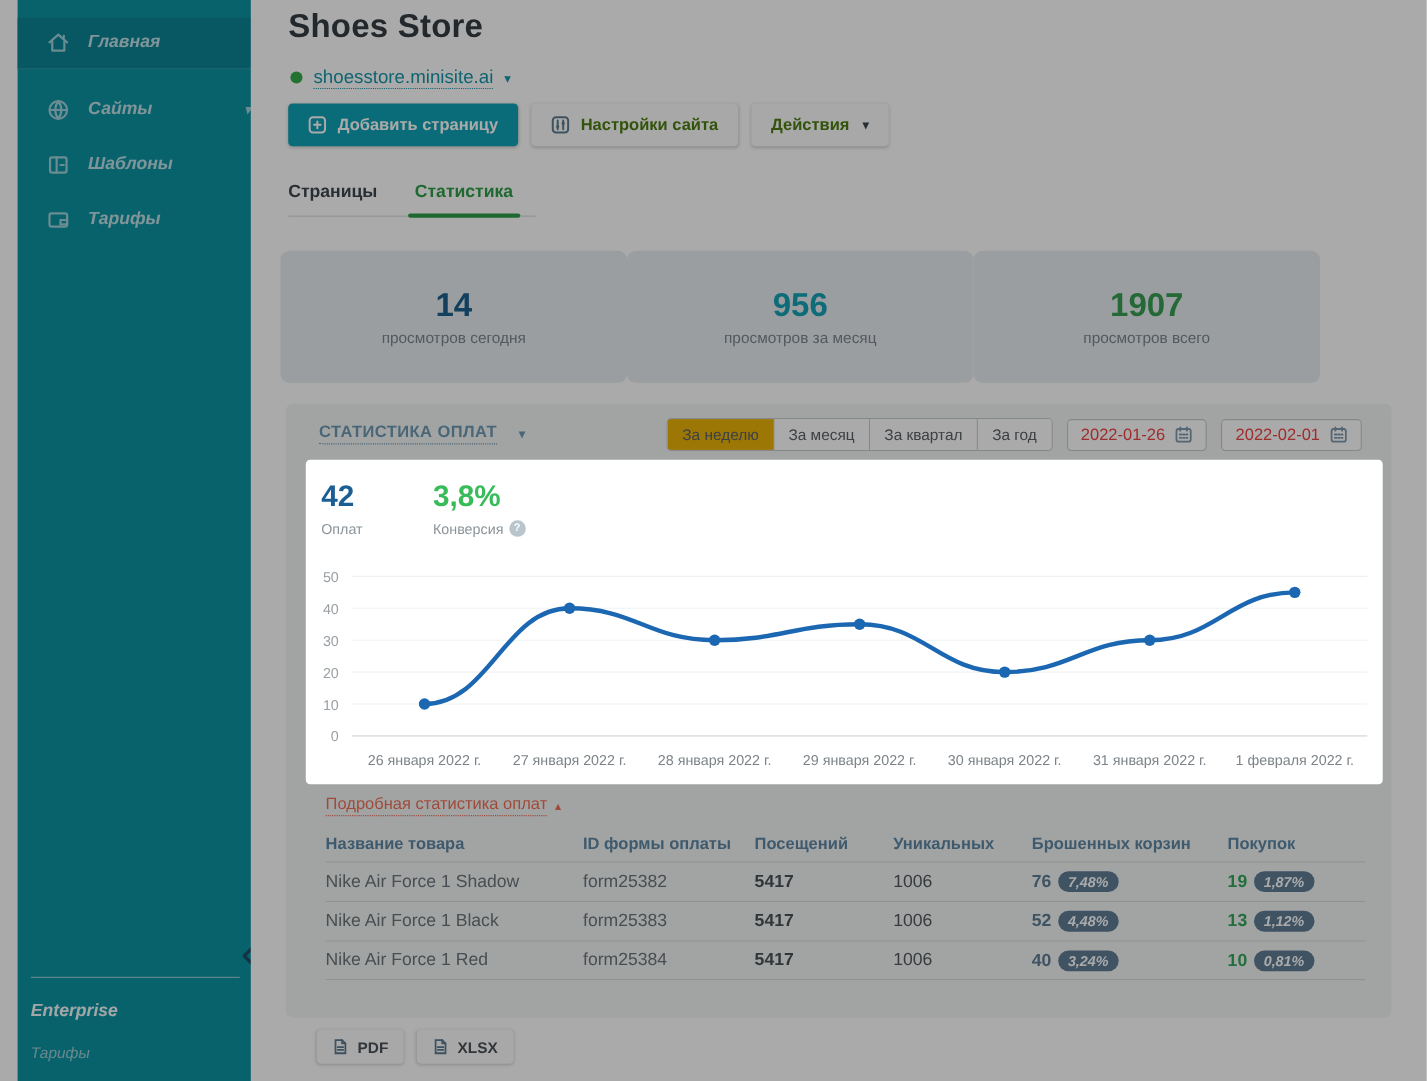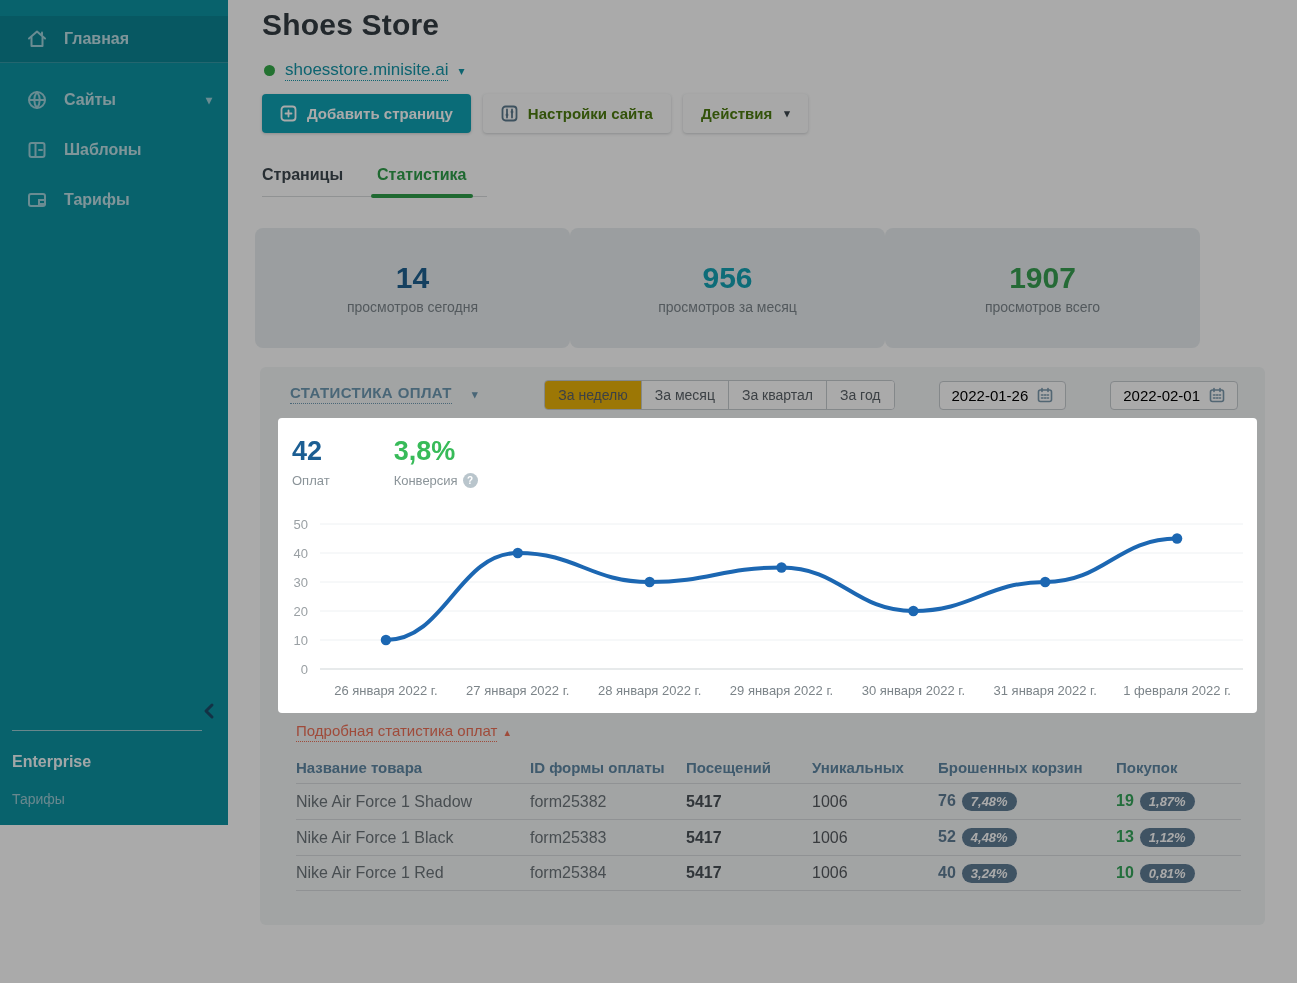--- a/index.html
+++ b/index.html
@@ -1,21 +1,21 @@
 <!DOCTYPE html>
 <html><head>
 <meta charset="utf-8">
 <style>
   * { margin:0; padding:0; box-sizing:border-box; }
   html,body { width:1297px; height:983px; overflow:hidden; }
   body { font-family:"Liberation Sans", sans-serif; background:#fff; position:relative; }
   #app { position:absolute; inset:0; width:1297px; height:983px; background:#fff; }
 
   
-  .sidebar { position:absolute; left:0; top:0; width:228px; height:825px; background:#0d93a3; }
+  .sidebar { position:absolute; left:16px; top:0; width:228px; height:983px; background:#0d93a3;font-style:italic; }
   .nav-item { position:relative; display:flex; align-items:center; gap:16px; height:50px; padding:0 0 0 26px;
               color:#bfe0e6; font-size:16px; font-weight:700; cursor:pointer; }
   .nav-item .ic { width:22px; height:22px; color:#9fd2db; flex:0 0 22px; }
   .nav-item.active { background:#0b8494; height:47px; border-bottom:1px solid rgba(255,255,255,0.18); }
   .nav-item .caret { position:absolute; right:16px; color:#9fd2db; font-size:12px; }
   .caret::after { content:"▾"; }
   .caret-up::after { content:"▴"; }
   .sidebar-bottom { position:absolute; left:0; bottom:0; width:228px; padding:0 0 18px 12px; }
   .collapse-chevron { position:absolute; right:10px; top:-28px; width:18px; height:18px; color:#1d4b68; cursor:pointer; }
   .plan-divider { width:190px; height:1px; background:#9ccbd3; margin-bottom:22px; }
@@ -58,21 +58,21 @@
                 color:#6e9ab3; font-size:15px; font-weight:700; letter-spacing:.4px; cursor:pointer; }
   .panel-head .t { border-bottom:1px dotted #6e9ab3; padding-bottom:2px; }
   .panel-head .caret { font-size:11px; }
   .controls { position:absolute; right:27px; top:13px; display:flex; gap:13px; align-items:center; }
   .segmented { display:flex; border:1px solid #c7ccd0; border-radius:4px; overflow:hidden; background:#fff; }
   .seg-btn { padding:6px 13px; font-size:14px; color:#5b6268; background:#fff; border:none; border-right:1px solid #c7ccd0;
              cursor:pointer; font-family:inherit; }
   .seg-btn:last-child { border-right:none; }
   .seg-btn.active { background:#eab308; }
   .date-input { display:flex; align-items:center; gap:9px; background:#fff; border:1px solid #c7ccd0; border-radius:4px;
-                padding:5px 12px; font-size:15px; color:#000000; cursor:pointer;margin-left:31px; }
+                padding:5px 12px; font-size:15px; color:#ef4444; cursor:pointer; }
   .date-input .cic { width:16px; height:16px; color:#7b99ad; }
 
   
   .chart-card { position:absolute; left:278px; top:418px; width:979px; height:295px; background:#fff; border-radius:4px; }
   .chart-stats { position:absolute; left:14px; top:18px; display:flex; gap:64px; }
   .cs-value { font-size:27px; font-weight:800; }
   .cs-value.blue { color:#1b5e93; }
   .cs-value.green { color:#38bb59; }
   .cs-label { font-size:13px; color:#8b9499; margin-top:6px; display:flex; align-items:center; gap:5px; }
   .help-icon { width:15px; height:15px; border-radius:50%; background:#b9c5cc; color:#fff; font-size:10px; font-weight:700;
@@ -338,16 +338,38 @@
       <div>
         <div class="cs-value green">3,8%</div>
         <div class="cs-label">
           <span>Конверсия</span>
           <span class="help-icon"></span>
         </div>
       </div>
     </div>
   </div>
 
+  <div class="export-row">
+    <button class="export-btn">
+      <span class="dic">
+        <svg viewBox="0 0 15 15" fill="none" stroke="currentColor" stroke-width="1.6" stroke-linecap="round">
+            <path d="M3 1.5 h6 l3 3 V13.5 H3 z"></path>
+            <path d="M9 1.5 V4.5 H12"></path>
+            <path d="M5 8 h5 M5 10.5 h5"></path>
+          </svg>
+      </span>
+      <span>PDF</span>
+    </button>
+    <button class="export-btn">
+      <span class="dic">
+        <svg viewBox="0 0 15 15" fill="none" stroke="currentColor" stroke-width="1.6" stroke-linecap="round">
+            <path d="M3 1.5 h6 l3 3 V13.5 H3 z"></path>
+            <path d="M9 1.5 V4.5 H12"></path>
+            <path d="M5 8 h5 M5 10.5 h5"></path>
+          </svg>
+      </span>
+      <span>XLSX</span>
+    </button>
+  </div>
 
   <div class="spotlight"></div>
 
 </div>
 
 </body></html>

